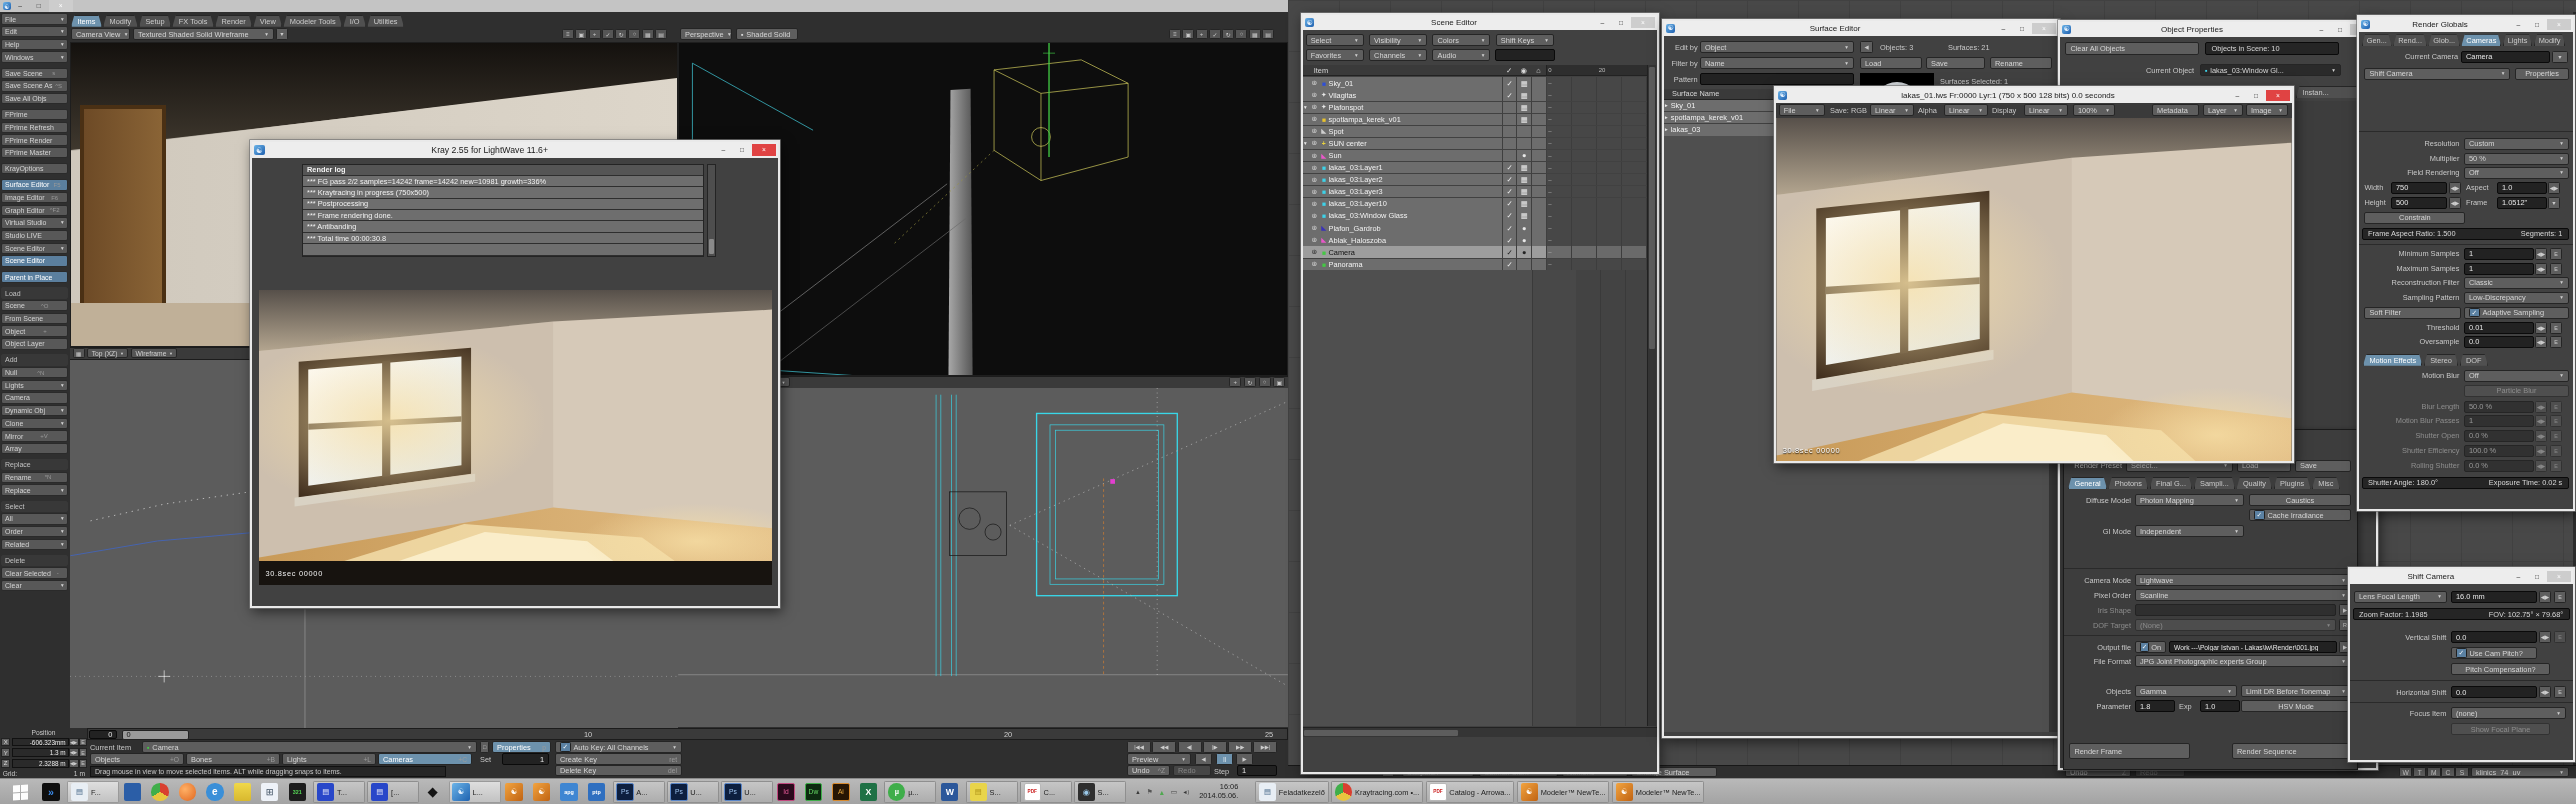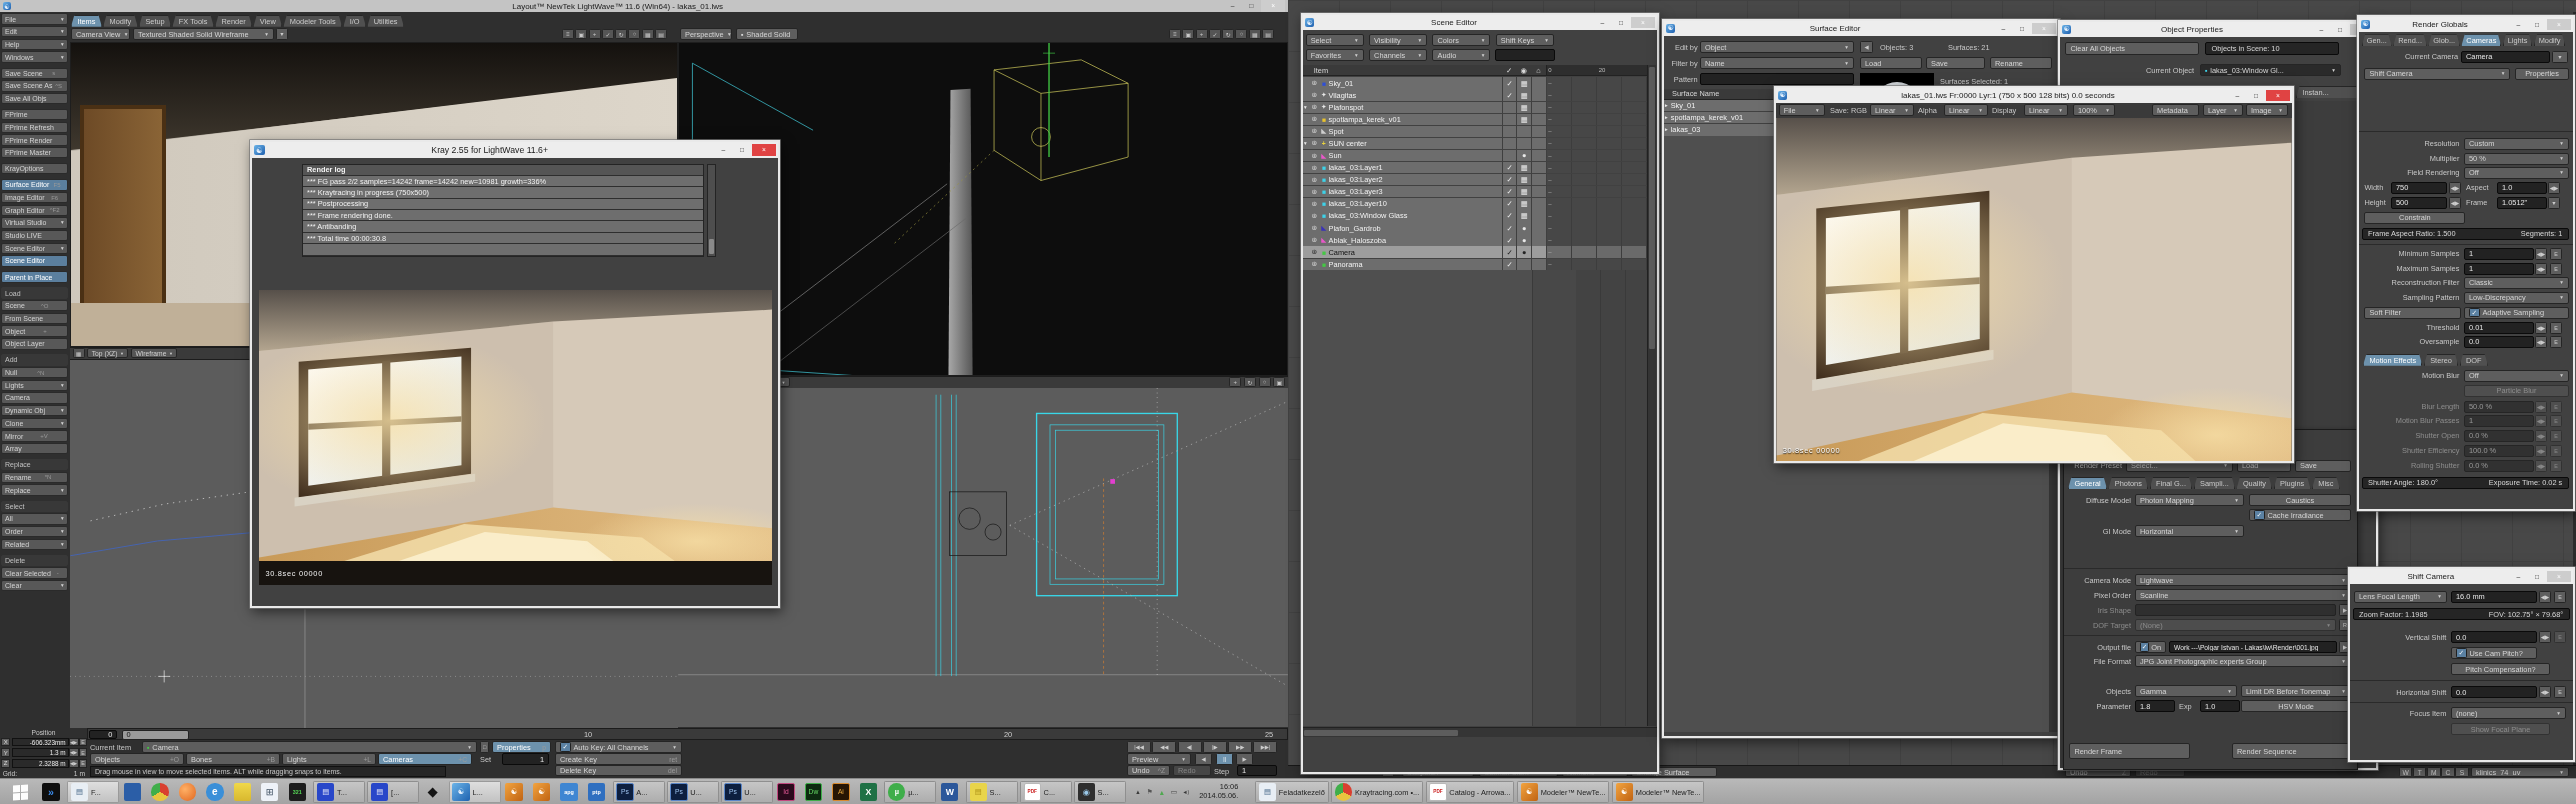--- a/index.html
+++ b/index.html
@@ -123,21 +123,20 @@
 </symbol>
 </defs>
 </svg>
 
 <div id="screen">
 
   <div class="abs" id="layout-win" style="left:0;top:0;width:1288px;height:778px;background:#2f2f2f">
 
     <div class="abs" style="left:0;top:0;width:1288px;height:12px;background:#c4c4c4;display:flex;align-items:center;padding:0 2.7px">
       <span class="appic" style="width:8.7px;height:8.7px;font-size:6px">☯</span>
-      <span style="flex:1;text-align:center;color:#1a1a1a;font-size:8px">Layout™ NewTek LightWave™ 11.6 (Win64) - lakas_01.lws</span>
       <span class="wctl">
           <span class="wbtn">–</span>
           <span class="wbtn">□</span>
           <span class="wbtn x">×</span>
         </span>
     </div>
 
     <div class="tabs" style="left:71px;top:14px;height:12.7px">
 
     <div class="tab" data-v="act">
@@ -1103,21 +1102,21 @@
       </div>
     <div class="btn" style="left:185px;top:64px;width:102px;justify-content:center">
         <span>Caustics</span>
       </div>
     <div class="btn" style="left:185px;top:79px;width:102px">
         <span class="chk">✓</span>
         <span>Cache Irradiance</span>
       </div>
     <div class="lb r" style="left:0px;top:95px;width:67px">GI Mode</div>
     <div class="btn" style="left:71px;top:95px;width:109px">
-        <span>Horizontal</span>
+        <span>Independent</span>
         <span class="dd">▼</span>
       </div>
     <div class="hr" style="left:0;top:138px;width:294px"></div>
     <div class="lb r" style="left:0px;top:144px;width:67px">Camera Mode</div>
     <div class="btn" style="left:71px;top:144px;width:216px">
         <span>Lightwave</span>
         <span class="dd">▼</span>
       </div>
     <div class="lb r" style="left:0px;top:159px;width:67px">Pixel Order</div>
     <div class="btn" style="left:71px;top:159px;width:216px">

